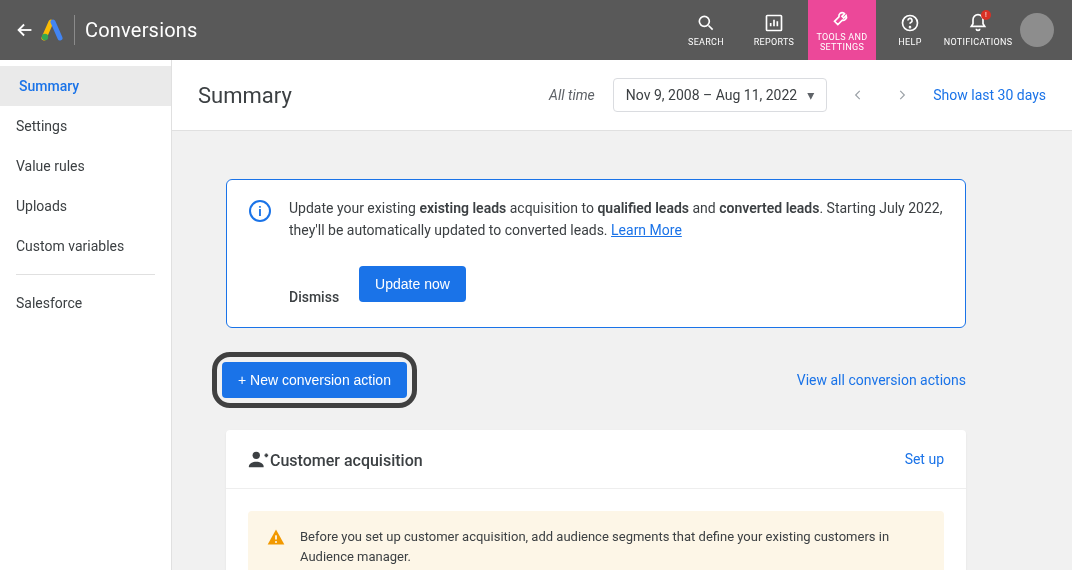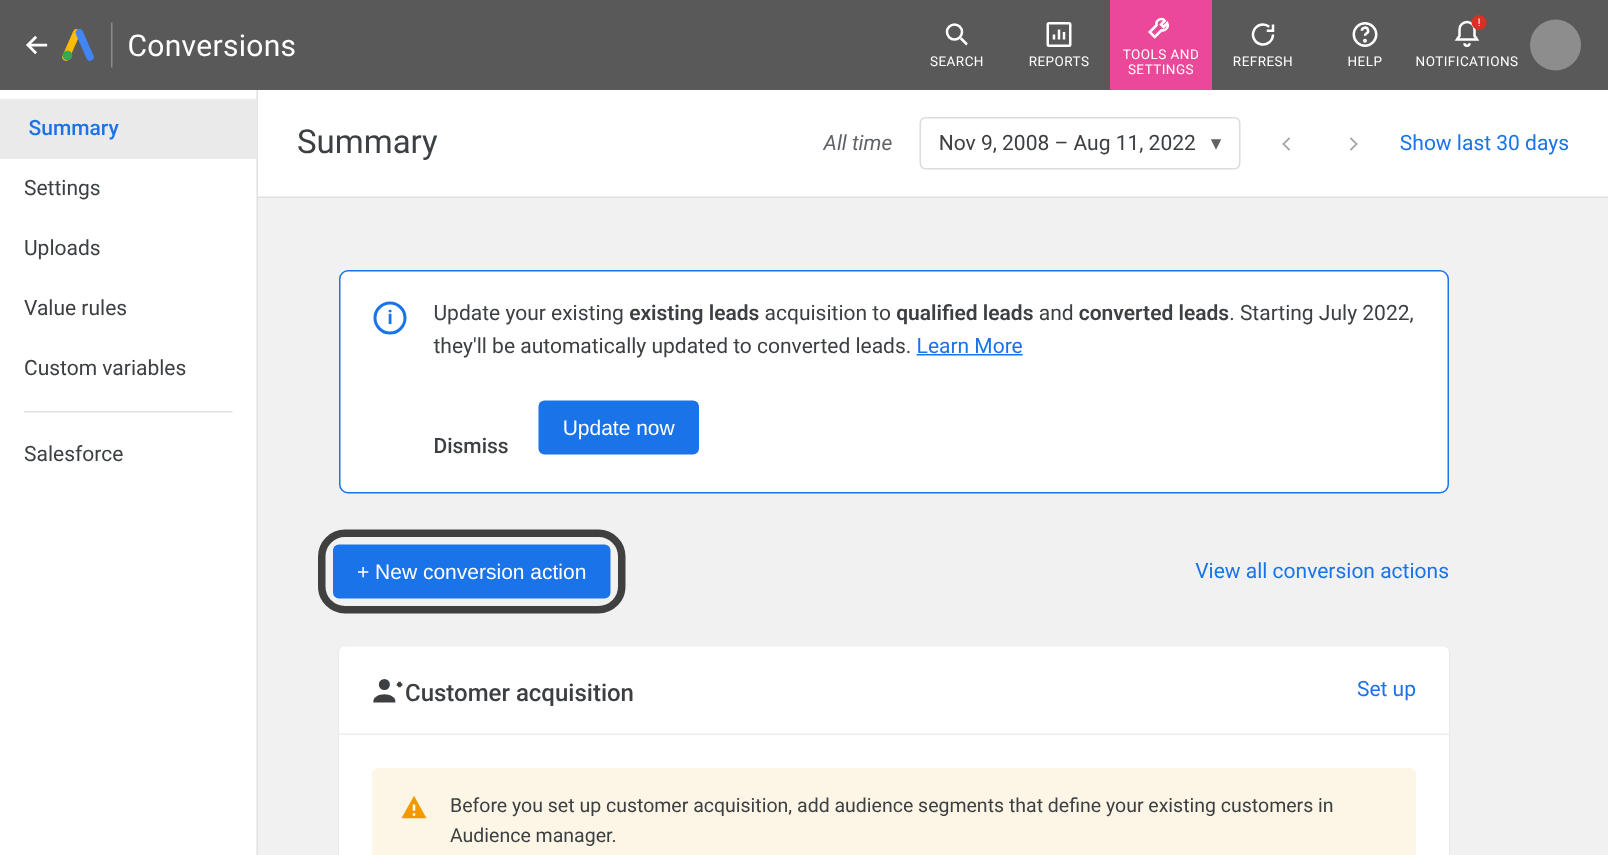--- a/index.html
+++ b/index.html
@@ -109,29 +109,20 @@
       <span class="icn">
           <svg width="20" height="20" viewBox="0 0 24 24" fill="none" stroke="#fff" stroke-width="2">
             <path d="M14 6a4 4 0 0 0-5.6 4.6L3 16l4 4 5.4-5.4A4 4 0 0 0 17 9l-3 3-2-2 3-3z"></path>
           </svg>
         </span>
       <span class="lbl">TOOLS AND SETTINGS</span>
     </div>
     <div class="topbar-action">
       <span class="icn">
           <svg width="20" height="20" viewBox="0 0 24 24" fill="none" stroke="#fff" stroke-width="2">
-            <path d="M20 12a8 8 0 1 1-3-6.2"></path>
-            <path d="M20 4v5h-5"></path>
-          </svg>
-        </span>
-      <span class="lbl">REFRESH</span>
-    </div>
-    <div class="topbar-action">
-      <span class="icn">
-          <svg width="20" height="20" viewBox="0 0 24 24" fill="none" stroke="#fff" stroke-width="2">
             <circle cx="12" cy="12" r="9"></circle>
             <path d="M9.5 9a2.5 2.5 0 1 1 3.5 2.3c-.8.4-1 1-1 1.7"></path>
             <circle cx="12" cy="17" r="0.6" fill="#fff"></circle>
           </svg>
         </span>
       <span class="lbl">HELP</span>
     </div>
     <div class="topbar-action">
       <span class="icn">
         <svg width="20" height="20" viewBox="0 0 24 24" fill="none" stroke="#fff" stroke-width="2">
@@ -143,22 +134,22 @@
       <span class="lbl">NOTIFICATIONS</span>
     </div>
     <div class="avatar"></div>
   </div>
 </div>
 
 <div class="body">
   <div class="sidebar">
     <div class="sidebar-item active">Summary</div>
     <div class="sidebar-item">Settings</div>
+    <div class="sidebar-item">Value rules</div>
     <div class="sidebar-item">Uploads</div>
-    <div class="sidebar-item">Value rules</div>
     <div class="sidebar-item">Custom variables</div>
     <hr class="sidebar-sep">
     <div class="sidebar-item">Salesforce</div>
   </div>
 
   <div class="main">
     <div class="page-header">
       <span class="page-title">Summary</span>
       <span class="ph-spacer"></span>
       <span class="alltime">All time</span>

